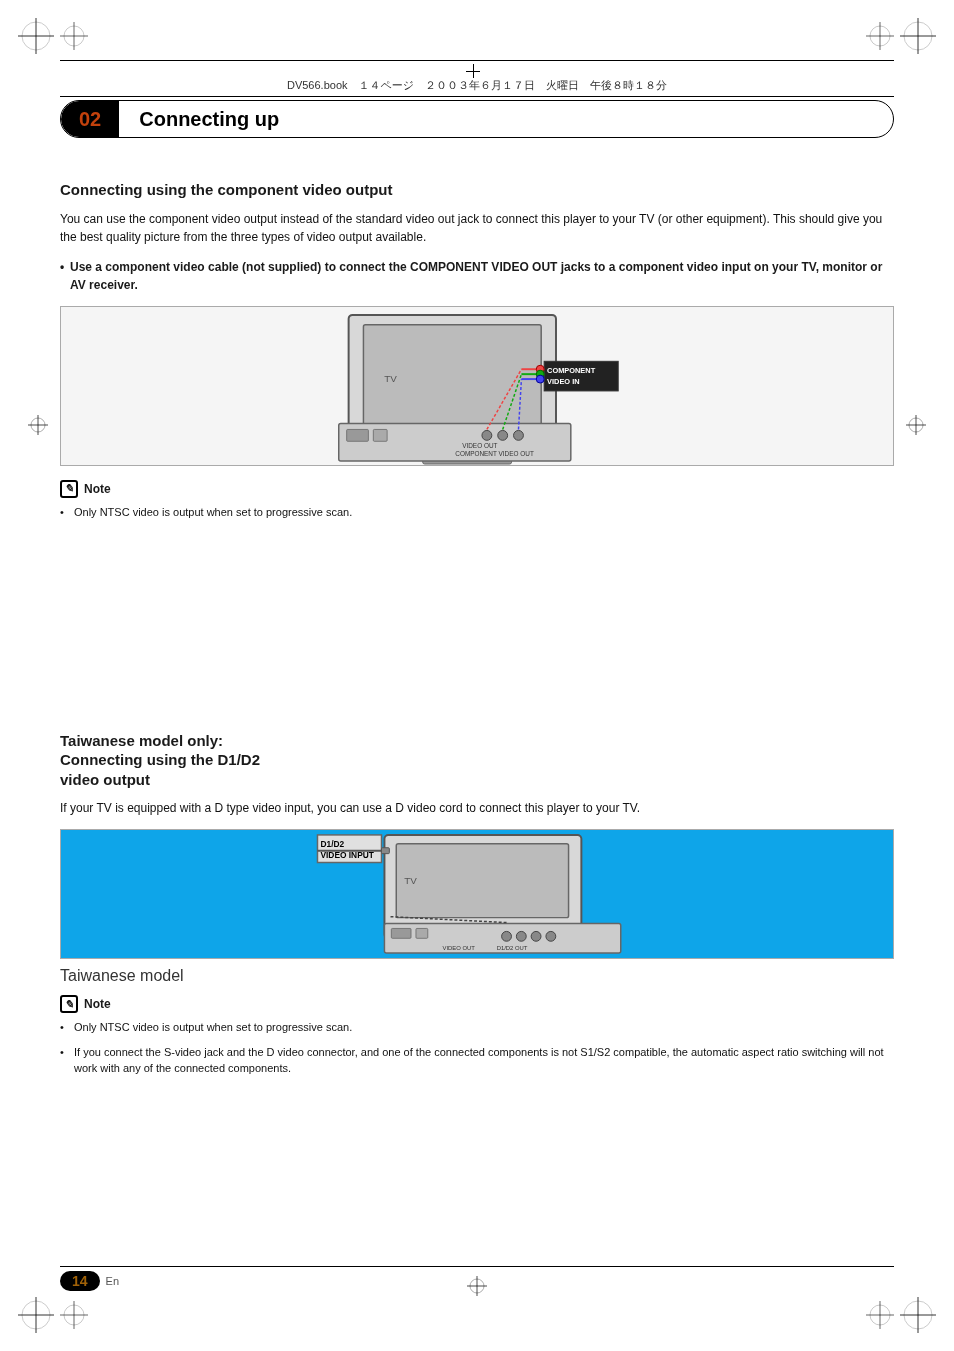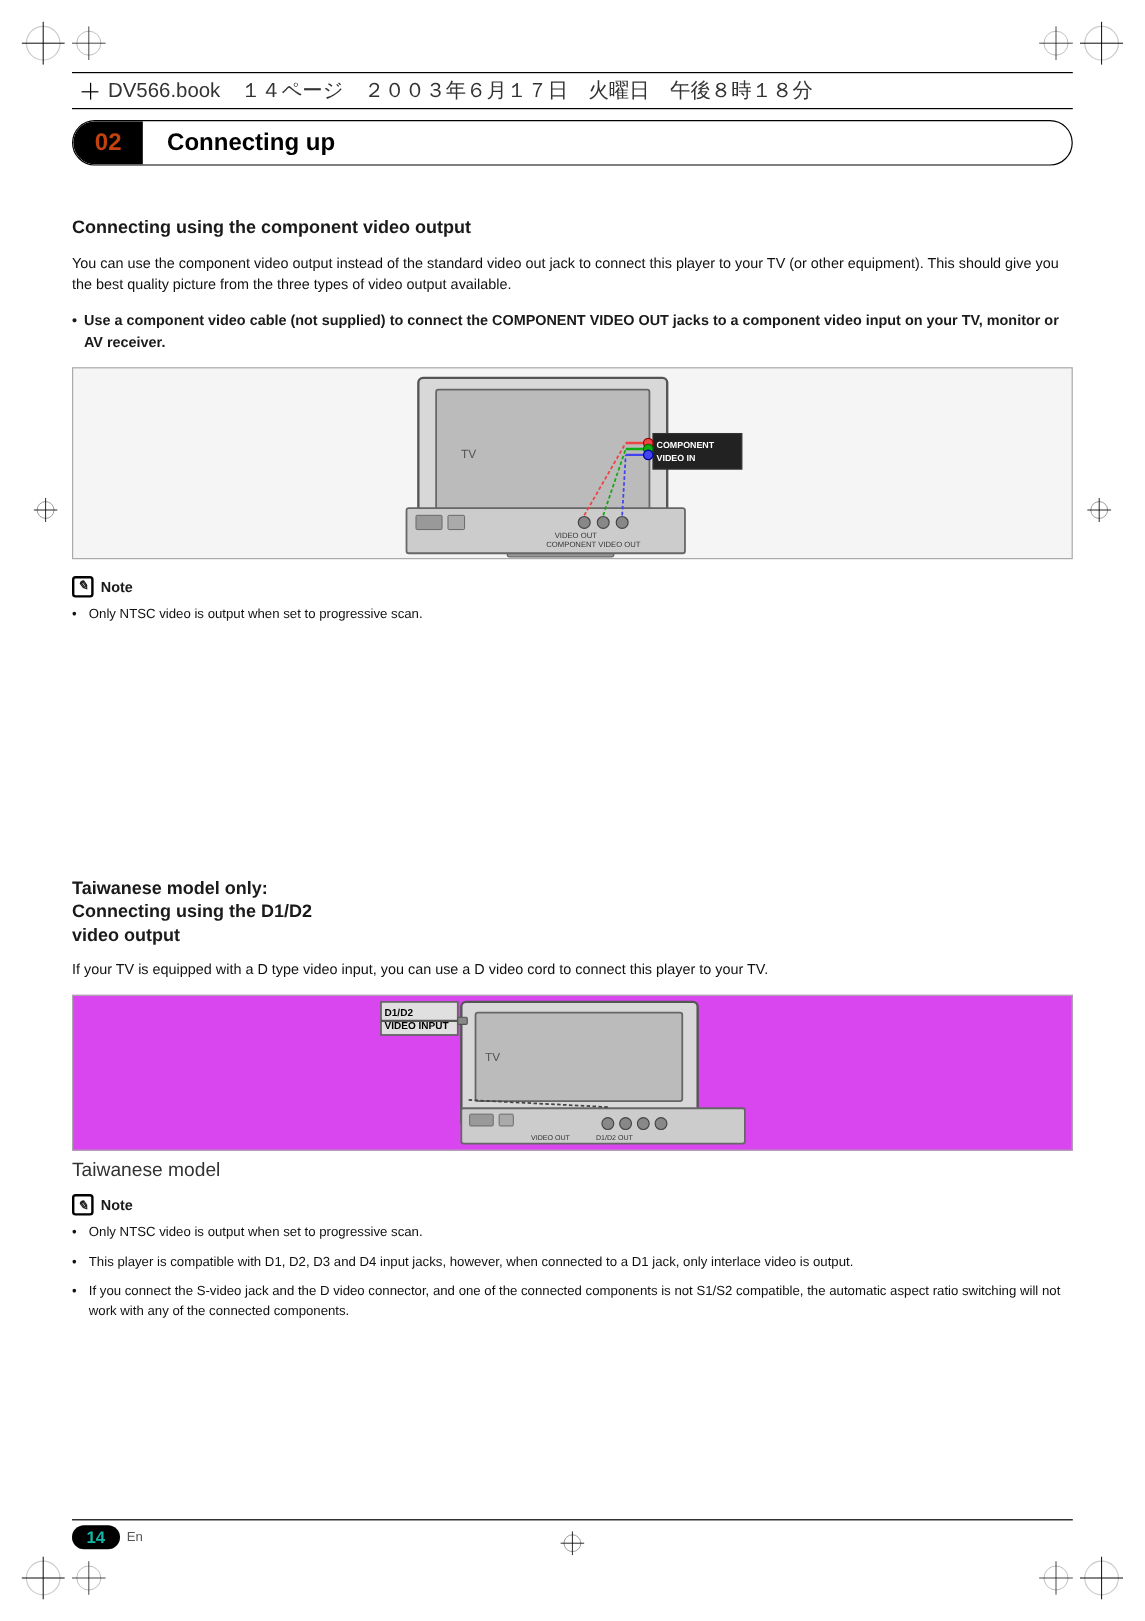--- a/index.html
+++ b/index.html
@@ -23,24 +23,25 @@
 
     
     .top-bar {
       position: absolute;
       top: 60px;
       left: 60px;
       right: 60px;
       border-top: 1.5px solid #000;
       border-bottom: 1.5px solid #000;
       padding: 3px 8px;
-      font-size: 17px;
+      font-size: 11px;
       color: #333;
       display: flex;
       align-items: center;
+      flex-direction: column;
     }
     .top-bar-crosshair {
       display: inline-block;
       width: 14px;
       height: 14px;
       margin-right: 8px;
       position: relative;
     }
     .top-bar-crosshair::before,
     .top-bar-crosshair::after {
@@ -202,36 +203,36 @@
       bottom: 60px;
       left: 60px;
       right: 60px;
       border-top: 1.5px solid #000;
       display: flex;
       align-items: center;
       padding-top: 4px;
     }
     .page-number-box {
       background: #000;
-      color: #14b8a6;
+      color: #a16207;
       font-weight: bold;
       font-size: 14px;
       padding: 2px 12px;
       border-radius: 12px;
       margin-right: 6px;
     }
     .page-lang {
       font-size: 11px;
       color: #555;
     }
 
     
     .tw-diagram {
       border: 1px solid #aaa;
-      background: #d946ef;
+      background: #0ea5e9;
       width: 100%;
       height: 130px;
       margin-bottom: 8px;
       position: relative;
       overflow: hidden;
     }
     .tw-label-below {
       font-size: 16px;
       margin-bottom: 10px;
       color: #333;
@@ -385,21 +386,20 @@
       </svg>
     </div>
     <div class="tw-label-below">Taiwanese model</div>
 
     <div class="note-box">
       <div class="note-header">
         <span class="note-icon">✎</span>
         <span>Note</span>
       </div>
       <div class="note-item">Only NTSC video is output when set to progressive scan.</div>
-      <div class="note-item">This player is compatible with D1, D2, D3 and D4 input jacks, however, when connected to a D1 jack, only interlace video is output.</div>
       <div class="note-item">If you connect the S-video jack and the D video connector, and one of the connected components is not S1/S2 compatible, the automatic aspect ratio switching will not work with any of the connected components.</div>
     </div>
   </div>
 
 </div>
 
 <div style="position:absolute;bottom:55px;left:50%;transform:translateX(-50%);width:20px;height:20px;">
   <svg viewBox="0 0 20 20">
       <circle cx="10" cy="10" r="7" fill="none" stroke="#999" stroke-width="0.8"></circle>
       <line x1="10" y1="0" x2="10" y2="20" stroke="#000" stroke-width="0.7"></line>

